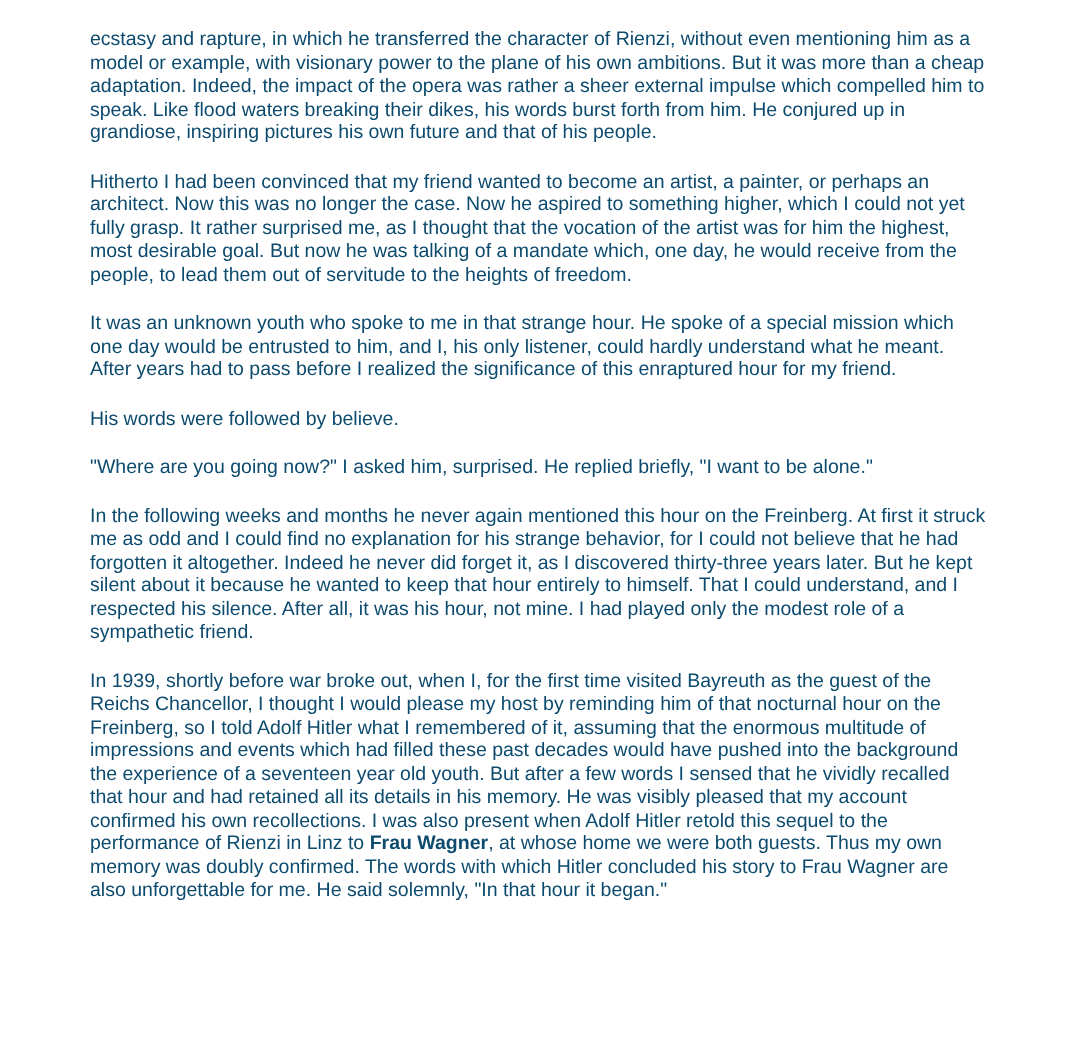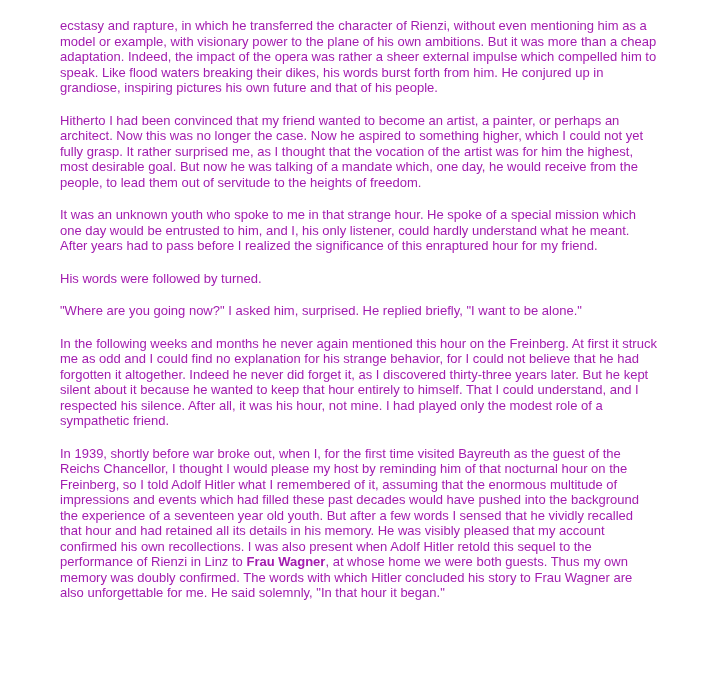--- a/index.html
+++ b/index.html
@@ -17,38 +17,38 @@
     box-sizing: border-box;
     width: 719px;
     height: 698px;
     padding: 18px 59px 0 60px;
     background: #ffffff;
   }
   .page p {
     margin: 0 3px 17px 0;
     font-size: 13px;
     line-height: 15.5px;
-    color: #a21caf;
+    color: #0c4a6e;
     letter-spacing: 0;
   }
   .page p .bold {
     font-weight: bold;
   }
 </style>
 </head>
 <body>
 
 <div class="page">
   <p>ecstasy and rapture, in which he transferred the character of Rienzi, without even mentioning him as a model or example, with visionary power to the plane of his own ambitions. But it was more than a cheap adaptation. Indeed, the impact of the opera was rather a sheer external impulse which compelled him to speak. Like flood waters breaking their dikes, his words burst forth from him. He conjured up in grandiose, inspiring pictures his own future and that of his people.</p>
 
   <p>Hitherto I had been convinced that my friend wanted to become an artist, a painter, or perhaps an architect. Now this was no longer the case. Now he aspired to something higher, which I could not yet fully grasp. It rather surprised me, as I thought that the vocation of the artist was for him the highest, most desirable goal. But now he was talking of a mandate which, one day, he would receive from the people, to lead them out of servitude to the heights of freedom.</p>
 
   <p>It was an unknown youth who spoke to me in that strange hour. He spoke of a special mission which one day would be entrusted to him, and I, his only listener, could hardly understand what he meant. After years had to pass before I realized the significance of this enraptured hour for my friend.</p>
 
-  <p>His words were followed by turned.</p>
+  <p>His words were followed by believe.</p>
 
 
   <p>"Where are you going now?" I asked him, surprised. He replied briefly, "I want to be alone."</p>
 
   <p>In the following weeks and months he never again mentioned this hour on the Freinberg. At first it struck me as odd and I could find no explanation for his strange behavior, for I could not believe that he had forgotten it altogether. Indeed he never did forget it, as I discovered thirty-three years later. But he kept silent about it because he wanted to keep that hour entirely to himself. That I could understand, and I respected his silence. After all, it was his hour, not mine. I had played only the modest role of a sympathetic friend.</p>
 
   <p>
     <span>In 1939, shortly before war broke out, when I, for the first time visited Bayreuth as the guest of the Reichs Chancellor, I thought I would please my host by reminding him of that nocturnal hour on the Freinberg, so I told Adolf Hitler what I remembered of it, assuming that the enormous multitude of impressions and events which had filled these past decades would have pushed into the background the experience of a seventeen year old youth. But after a few words I sensed that he vividly recalled that hour and had retained all its details in his memory. He was visibly pleased that my account confirmed his own recollections. I was also present when Adolf Hitler retold this sequel to the performance of Rienzi in Linz to </span><span class="bold">Frau Wagner</span><span>, at whose home we were both guests. Thus my own memory was doubly confirmed. The words with which Hitler concluded his story to Frau Wagner are also unforgettable for me. He said solemnly, "In that hour it began."</span>
   </p>
 </div>

